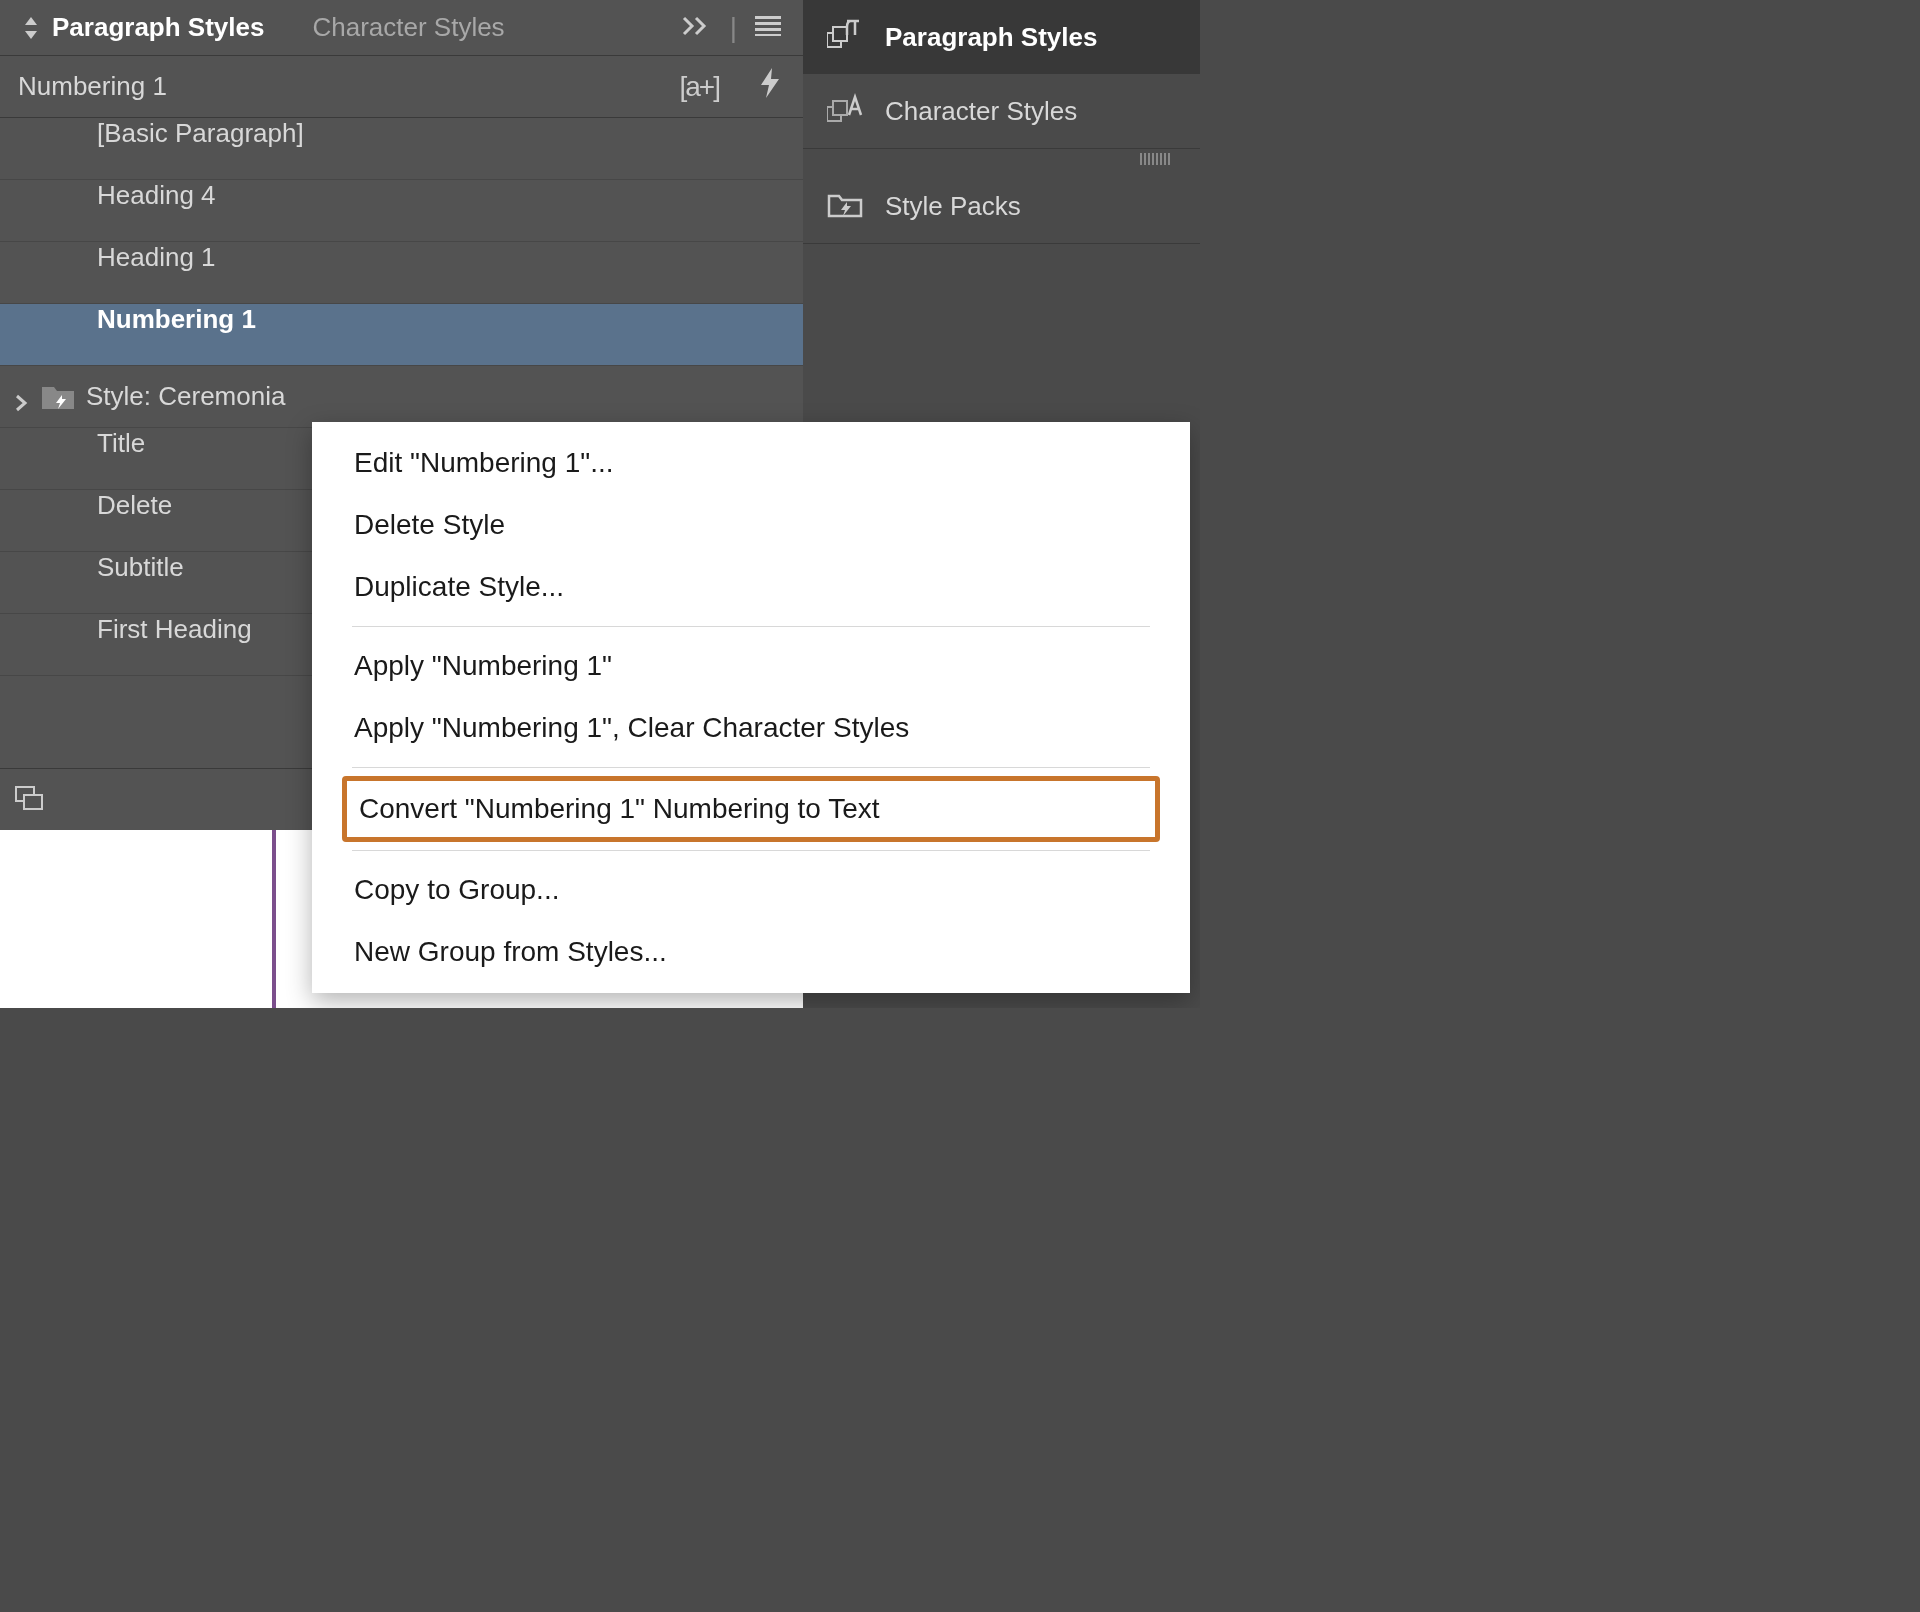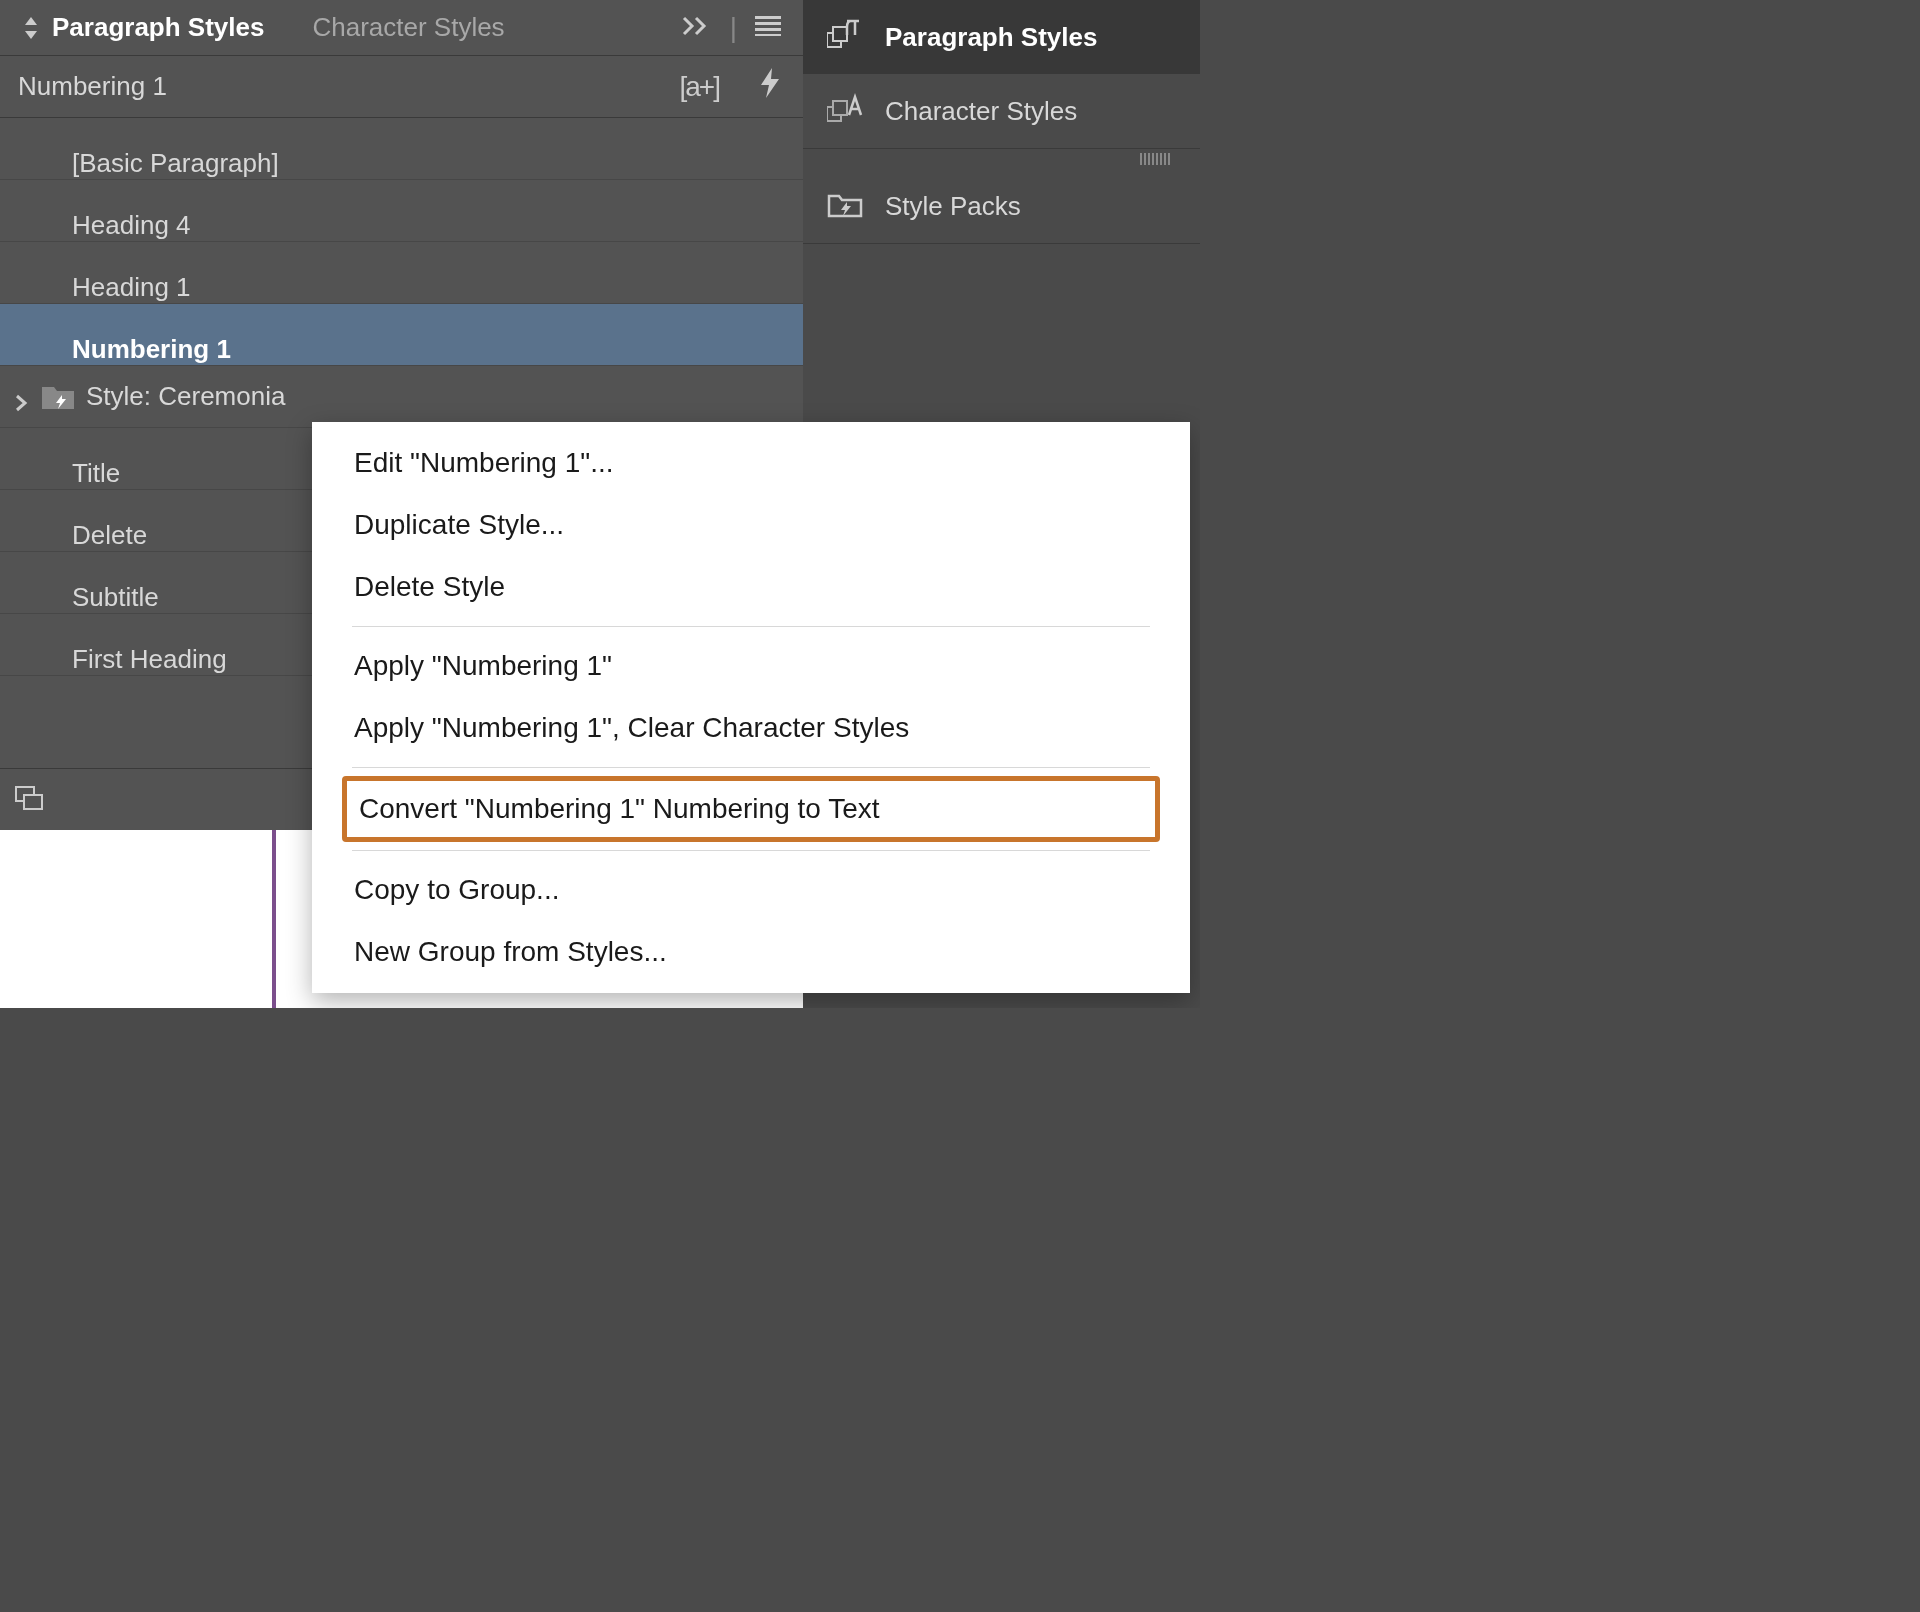--- a/index.html
+++ b/index.html
@@ -61,22 +61,22 @@
     color: #d8d8d8;
     font-size: 26px;
     border-bottom: 1px solid #3a3a3a;
   }
   .header-spacer { flex: 1; }
   .header-icons { display: flex; gap: 40px; align-items: center; color: #cccccc; }
   .style-list { }
   .style-item {
     height: 62px;
     display: flex;
-    align-items: flex-end;
-    padding-left: 72px;
+    align-items: flex-start;
+    padding-left: 97px;
     color: #d8d8d8;
     font-size: 26px;
     border-bottom: 1px solid #474747;
     cursor: pointer;
   }
   .style-item.selected {
     background: #5a728c;
     color: #ffffff;
     font-weight: 600;
   }
@@ -337,24 +337,24 @@
 </div>
 
 <div class="canvas-area"></div>
 <div class="canvas-border"></div>
 
 <div class="context-menu">
   <div class="menu-item">
     <span>Edit "Numbering 1"...</span>
   </div>
   <div class="menu-item">
+    <span>Delete Style</span>
+  </div>
+  <div class="menu-item">
     <span>Duplicate Style...</span>
-  </div>
-  <div class="menu-item">
-    <span>Delete Style</span>
   </div>
   <div class="menu-divider"></div>
   <div class="menu-item">
     <span>Apply "Numbering 1"</span>
   </div>
   <div class="menu-item">
     <span>Apply "Numbering 1", Clear Character Styles</span>
   </div>
   <div class="menu-divider"></div>
   <div class="highlight-box">

